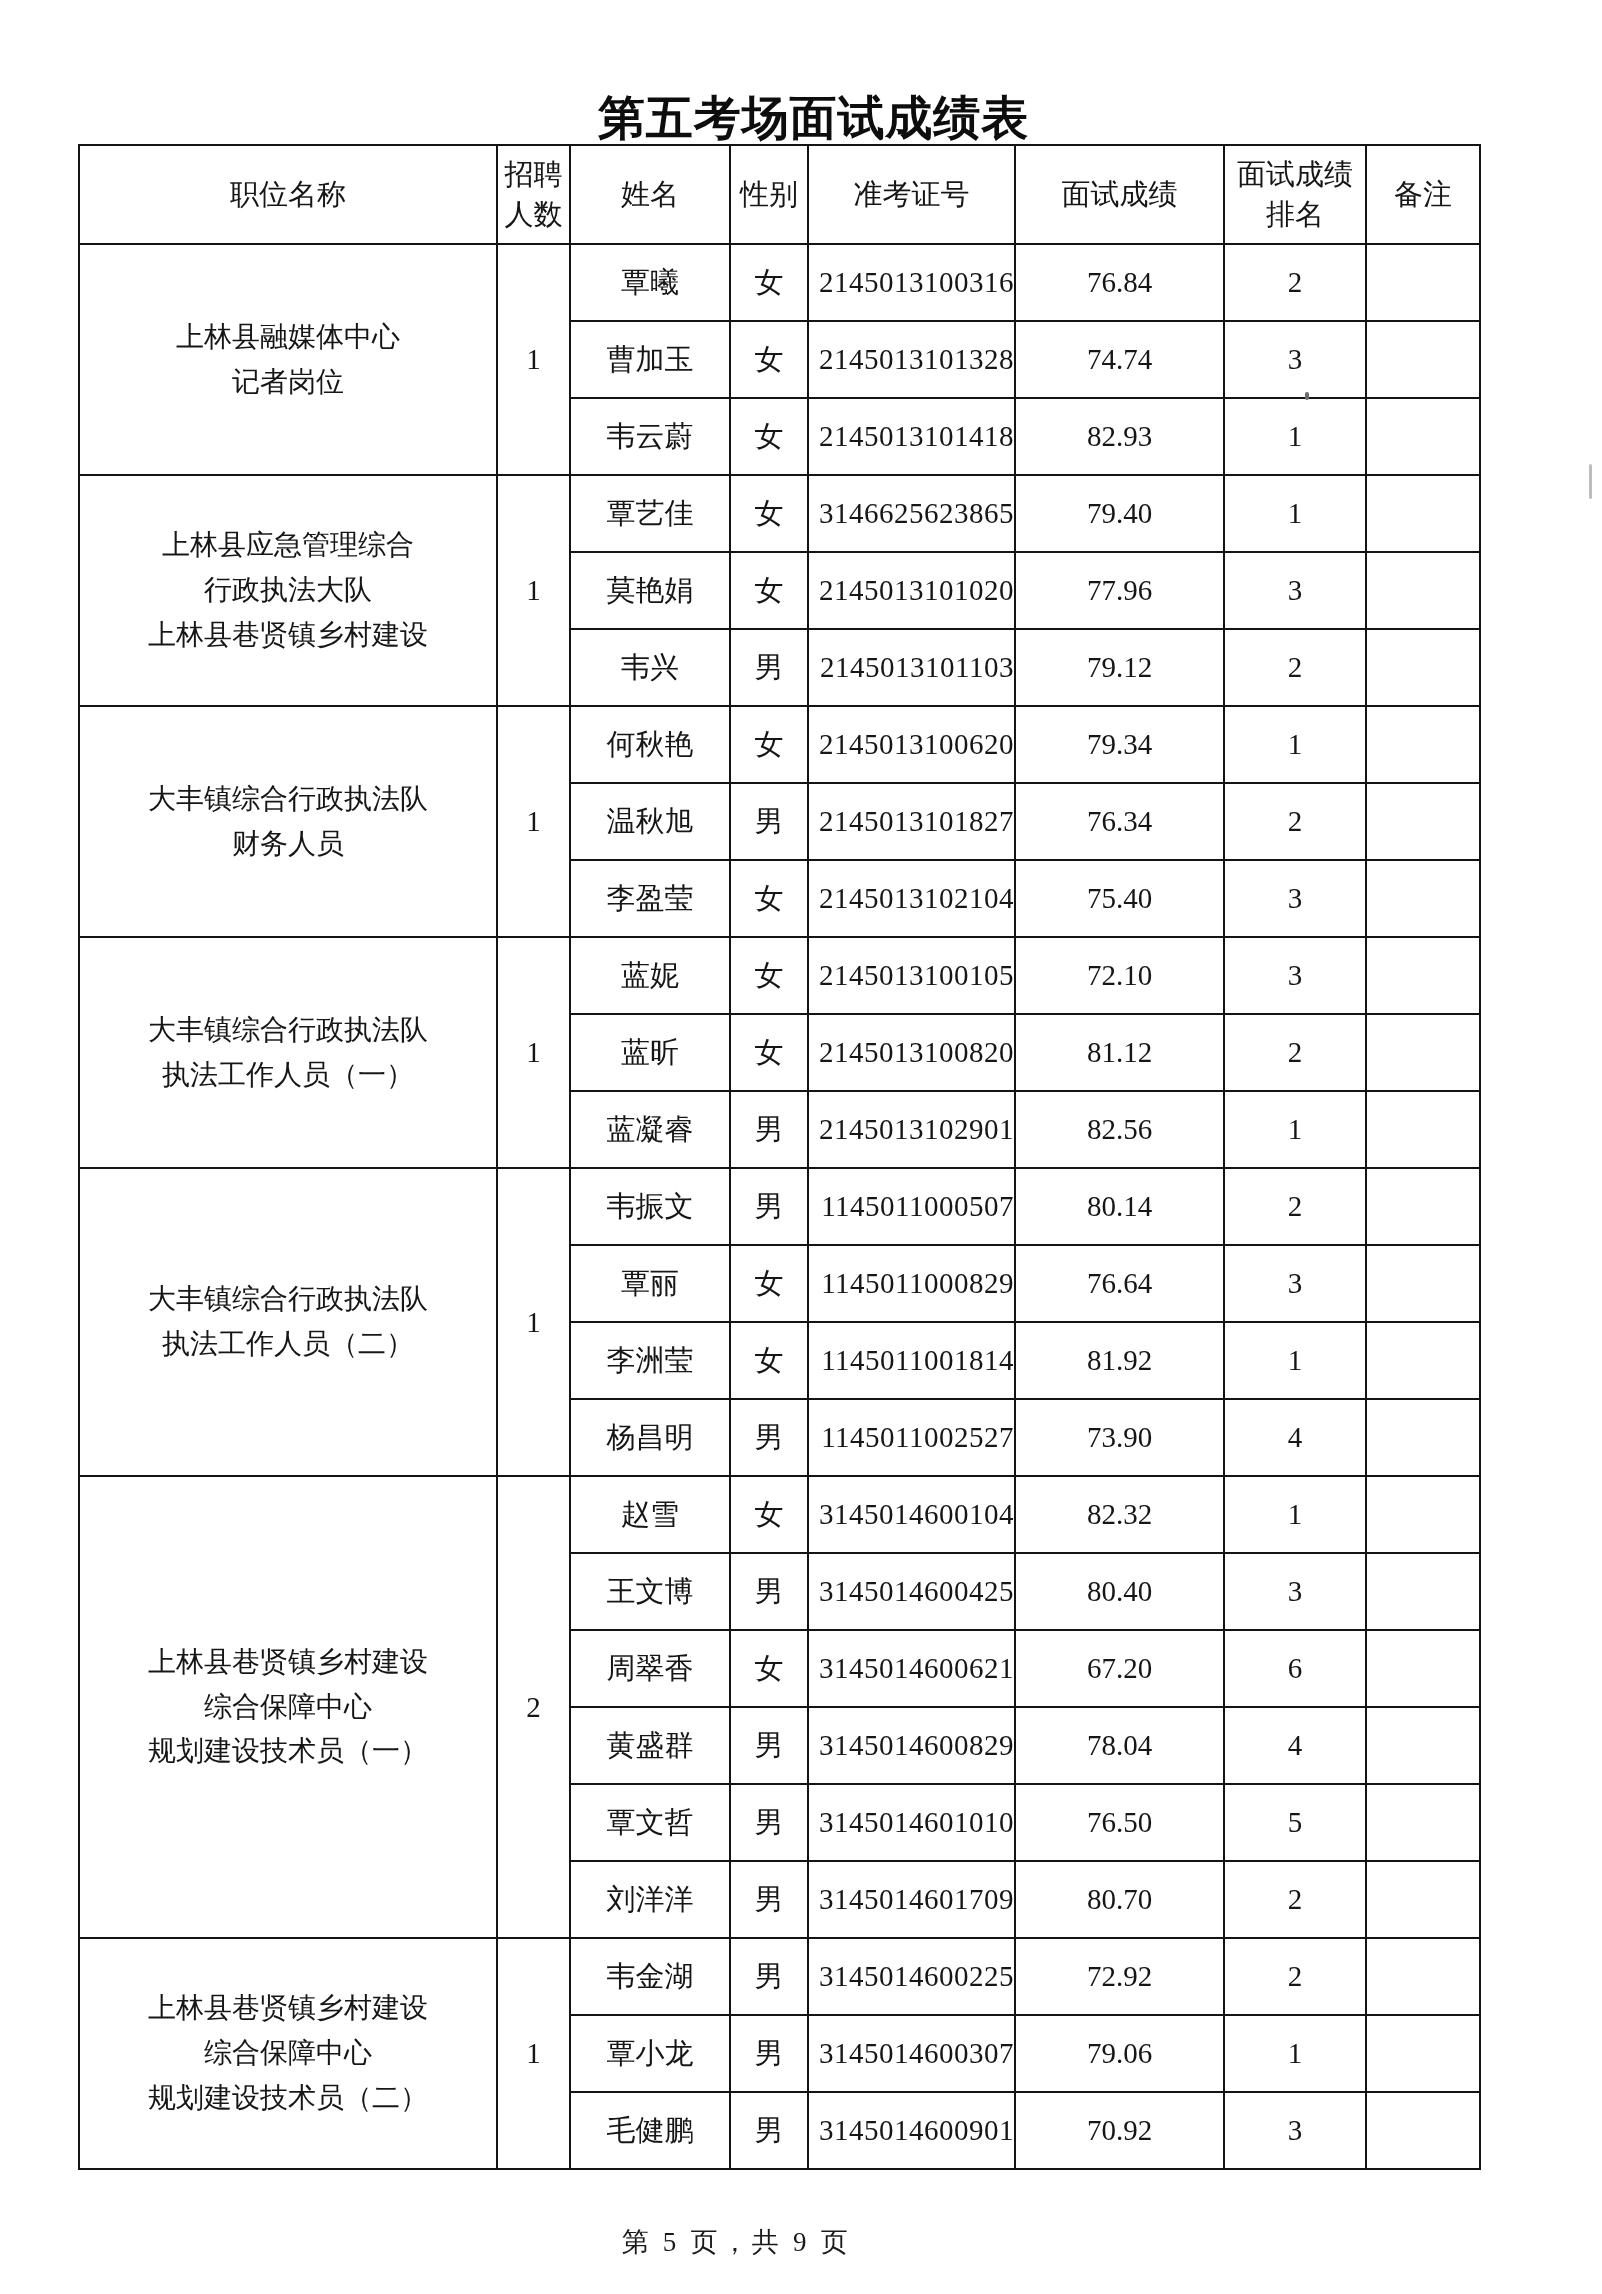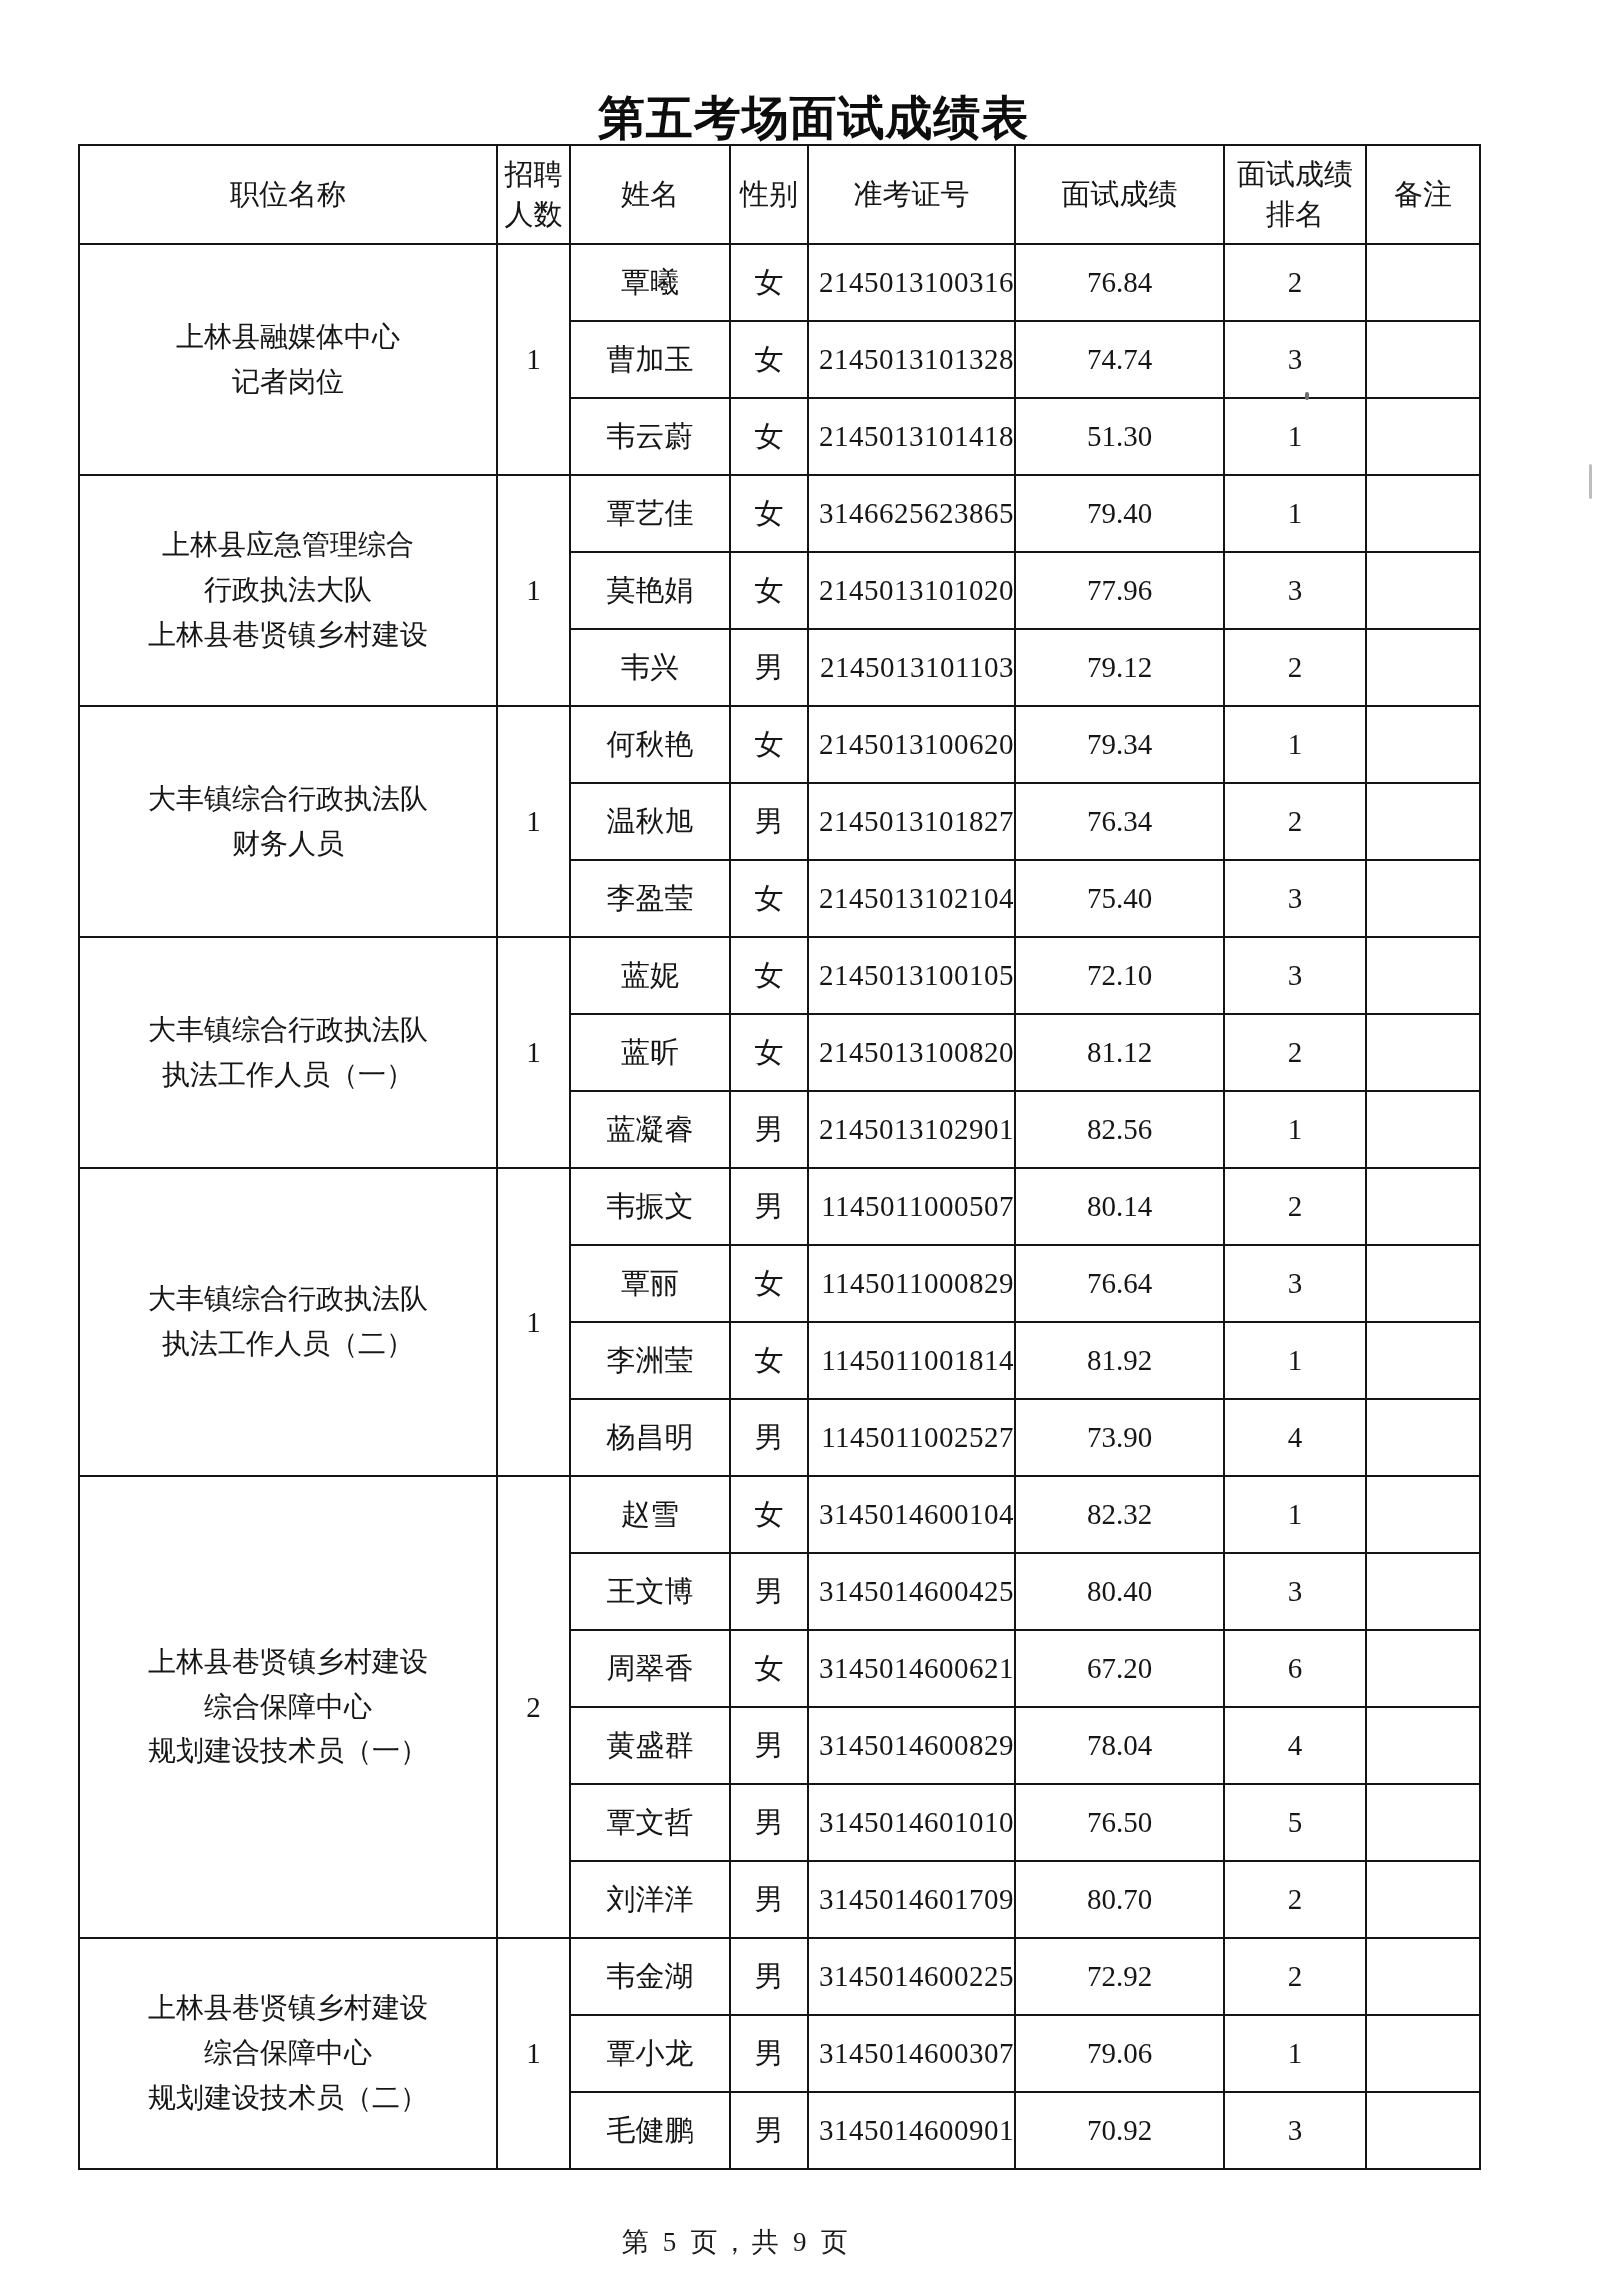--- a/index.html
+++ b/index.html
@@ -146,21 +146,21 @@
         <td class="gender-cell">女</td>
         <td class="exam-id-cell">2145013101328</td>
         <td class="score-cell">74.74</td>
         <td class="rank-cell">3</td>
         <td class="remark-cell"></td>
       </tr>
       <tr>
         <td class="name-cell">韦云蔚</td>
         <td class="gender-cell">女</td>
         <td class="exam-id-cell">2145013101418</td>
-        <td class="score-cell">51.30</td>
+        <td class="score-cell">82.93</td>
         <td class="rank-cell">1</td>
         <td class="remark-cell"></td>
       </tr>
       <tr>
         <td rowspan="3" class="position-cell">
           <div>上林县应急管理综合</div>
           <div>行政执法大队</div>
           <div>上林县巷贤镇乡村建设</div>
         </td>
         <td rowspan="3" class="recruits-cell">1</td>

